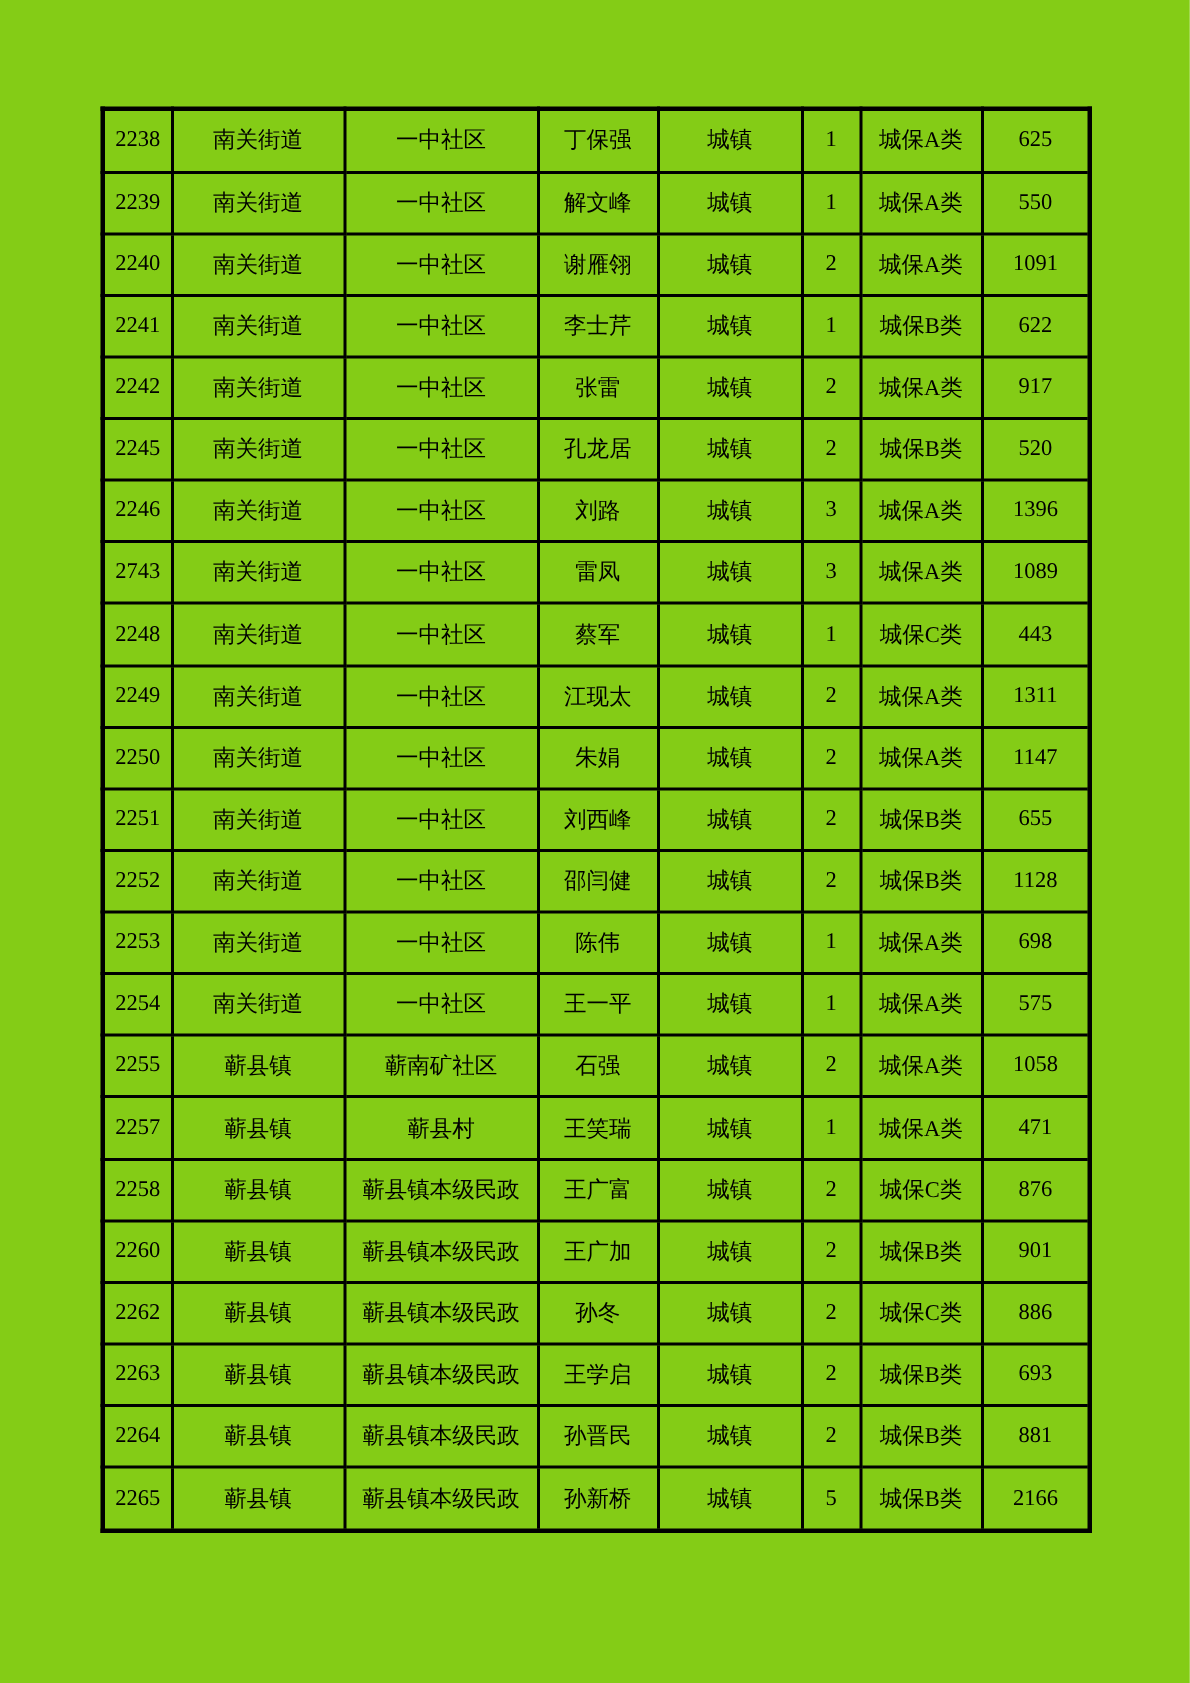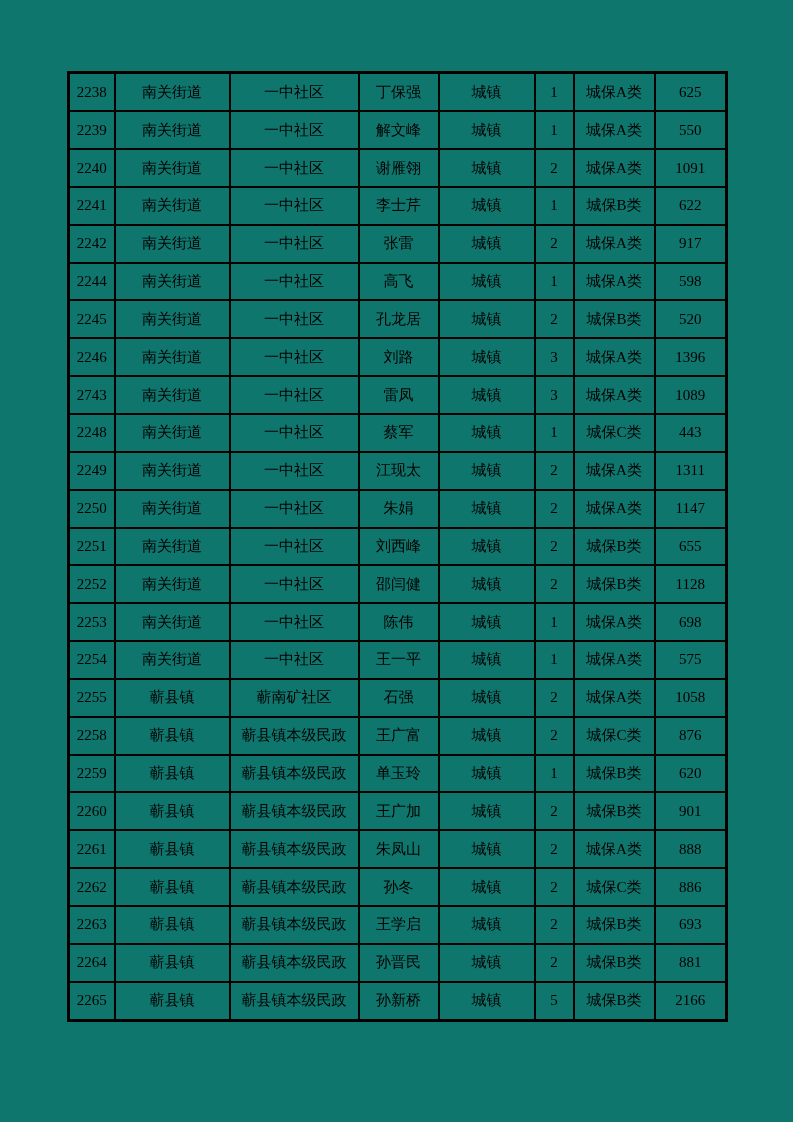--- a/index.html
+++ b/index.html
@@ -11,21 +11,21 @@
     height: 1122px;
     background: #ffffff;
     position: relative;
     font-family: "Liberation Serif", "DejaVu Serif", serif;
     color: #000000;
   }
   .page {
     position: absolute;
     left: 0; top: 0;
     width: 793px; height: 1122px;
-    background: #0f766e;
+    background: #84cc16;
     overflow: hidden;
   }
   table.roster {
     position: absolute;
     left: 67px;
     top: 71px;
     width: 658px;
     height: 951px;
     border-collapse: collapse;
     table-layout: fixed;
@@ -110,30 +110,20 @@
           <td>2242</td>
           <td>南关街道</td>
           <td>一中社区</td>
           <td>张雷</td>
           <td>城镇</td>
           <td>2</td>
           <td>城保A类</td>
           <td>917</td>
         </tr>
         <tr>
-          <td>2244</td>
-          <td>南关街道</td>
-          <td>一中社区</td>
-          <td>高飞</td>
-          <td>城镇</td>
-          <td>1</td>
-          <td>城保A类</td>
-          <td>598</td>
-        </tr>
-        <tr>
           <td>2245</td>
           <td>南关街道</td>
           <td>一中社区</td>
           <td>孔龙居</td>
           <td>城镇</td>
           <td>2</td>
           <td>城保B类</td>
           <td>520</td>
         </tr>
         <tr>
@@ -230,58 +220,48 @@
           <td>2255</td>
           <td>蕲县镇</td>
           <td>蕲南矿社区</td>
           <td>石强</td>
           <td>城镇</td>
           <td>2</td>
           <td>城保A类</td>
           <td>1058</td>
         </tr>
         <tr>
+          <td>2257</td>
+          <td>蕲县镇</td>
+          <td>蕲县村</td>
+          <td>王笑瑞</td>
+          <td>城镇</td>
+          <td>1</td>
+          <td>城保A类</td>
+          <td>471</td>
+        </tr>
+        <tr>
           <td>2258</td>
           <td>蕲县镇</td>
           <td>蕲县镇本级民政</td>
           <td>王广富</td>
           <td>城镇</td>
           <td>2</td>
           <td>城保C类</td>
           <td>876</td>
         </tr>
         <tr>
-          <td>2259</td>
-          <td>蕲县镇</td>
-          <td>蕲县镇本级民政</td>
-          <td>单玉玲</td>
-          <td>城镇</td>
-          <td>1</td>
-          <td>城保B类</td>
-          <td>620</td>
-        </tr>
-        <tr>
           <td>2260</td>
           <td>蕲县镇</td>
           <td>蕲县镇本级民政</td>
           <td>王广加</td>
           <td>城镇</td>
           <td>2</td>
           <td>城保B类</td>
           <td>901</td>
-        </tr>
-        <tr>
-          <td>2261</td>
-          <td>蕲县镇</td>
-          <td>蕲县镇本级民政</td>
-          <td>朱凤山</td>
-          <td>城镇</td>
-          <td>2</td>
-          <td>城保A类</td>
-          <td>888</td>
         </tr>
         <tr>
           <td>2262</td>
           <td>蕲县镇</td>
           <td>蕲县镇本级民政</td>
           <td>孙冬</td>
           <td>城镇</td>
           <td>2</td>
           <td>城保C类</td>
           <td>886</td>

